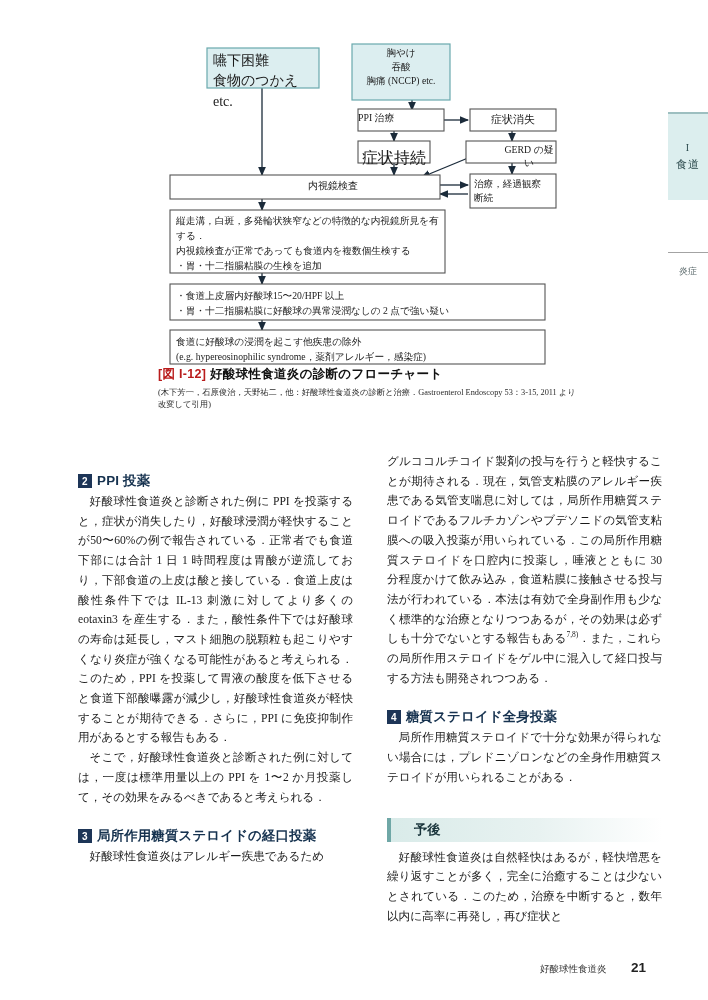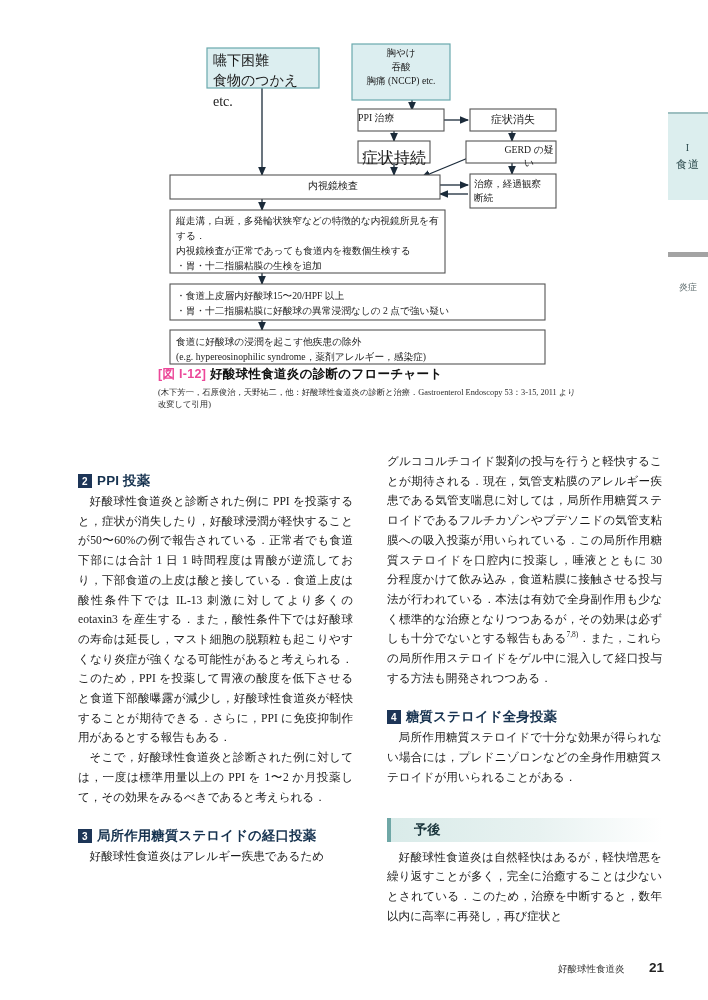--- a/index.html
+++ b/index.html
@@ -24,37 +24,37 @@
     width:40px; height:88px;
     display:flex; flex-direction:column;
     align-items:center; justify-content:center;
     font-size:11px; line-height:1.25; color:#2c4a4d;
     letter-spacing:1px;
   }
   #side-tab .tab-box .roman { font-size:10px; margin-bottom:3px;}
   #side-tab .tab-sub {
     margin-top:52px;
     width:40px;
-    border-top:5px solid #a3a3a3;
-    padding-top:25px;
+    border-top:1px solid #a3a3a3;
+    padding-top:13px;
     text-align:center;
     font-size:9px; line-height:1.2; color:#5d6b6d;
   }
 
   
   #figure { position:absolute; left:0; top:0; width:660px; height:420px; }
   #flow-svg { position:absolute; left:0; top:0; }
 
   .fcap { position:absolute; left:158px; }
   #fig-caption {
     top:366px; font-size:12.5px; font-weight:bold;
     font-family:"Liberation Sans","DejaVu Sans",sans-serif;
     letter-spacing:0.3px; color:#111;
   }
-  #fig-caption .figno { color:#ec4899; font-weight:bold; }
+  #fig-caption .figno { color:#b91c1c; font-weight:bold; }
   #fig-source {
     top:387px; width:420px;
     font-size:8.3px; line-height:1.42; color:#2b2b2b;
     font-family:"Liberation Serif","DejaVu Serif",serif;
   }
 
   
   #body-cols {
     position:absolute; left:78px; top:452px;
     width:584px; height:482px;
@@ -105,21 +105,21 @@
     position:relative;
   }
   h2.bandhead::before {
     content:""; position:absolute; left:0; top:0;
     width:3.5px; height:100%; background:#6fa7a6;
   }
 
   
   #footer {
     position:absolute; left:0; bottom:24px; width:708px;
-    text-align:right; padding-right:44px;
+    text-align:right; padding-right:62px;
     font-size:9.5px; color:#333;
   }
   #footer .fnum {
     font-size:13.5px; font-weight:bold; color:#222;
     margin-left:22px;
     font-family:"Liberation Sans","DejaVu Sans",sans-serif;
   }
 </style>
 </head>
 <body>

